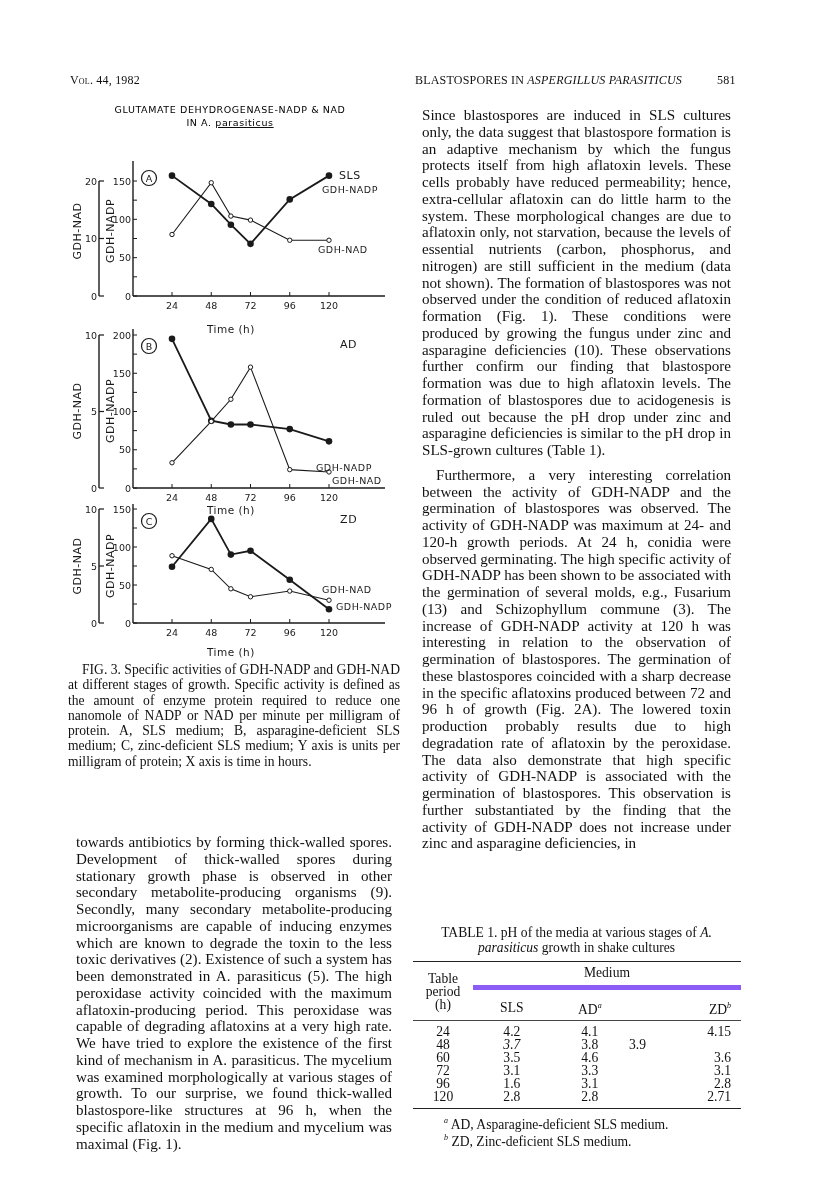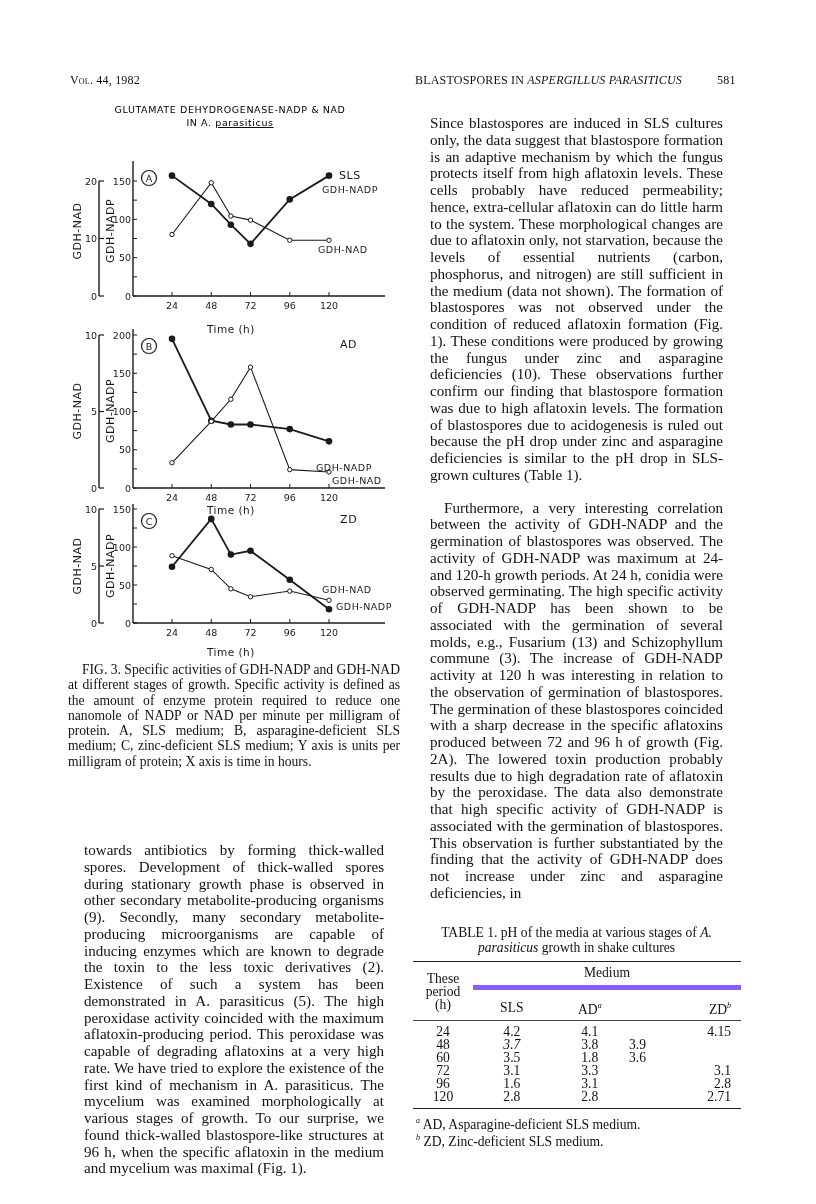--- a/index.html
+++ b/index.html
@@ -8,30 +8,30 @@
   .hdr{position:absolute;top:73px;font-size:12px;letter-spacing:.2px;}
   .hdr-left{left:70px;font-variant:small-caps;}
   .hdr-center{left:415px;}
   .hdr-center i{font-style:italic;}
   .hdr-page{left:717px;}
   .fig{position:absolute;left:60px;top:90px;width:340px;height:570px;}
   .fig svg{position:absolute;left:0;top:0;}
   .ftxt{font-family:"DejaVu Sans","Liberation Sans",sans-serif;}
   .caption{position:absolute;left:68px;top:662px;width:332px;font-size:13.6px;line-height:15.3px;text-align:justify;text-indent:14px;}
   .col{position:absolute;font-size:15.1px;line-height:16.75px;text-align:justify;}
-  .col p{margin:16px;}
+  .col p{margin:8px;}
   .col p.ind{text-indent:14px;}
   .colL{left:68px;top:826px;width:332px;}
   .colR{left:414px;top:99px;width:325px;}
   .tbl-title{position:absolute;left:414px;top:926px;width:325px;text-align:center;font-size:13.6px;line-height:14.5px;}
   table.t1{position:absolute;left:413px;top:961px;width:328px;border-collapse:collapse;font-size:13.6px;line-height:13px;}
   table.t1 td,table.t1 th{padding:0;font-weight:normal;text-align:center;}
   .rule-top{border-top:1.5px solid #222;}
   .rule-bot{border-bottom:1.5px solid #222;}
-  .foot{position:absolute;left:416px;font-size:13.6px;}
+  .foot{position:absolute;left:444px;font-size:13.6px;}
   sup{font-size:8px;font-style:italic;}
 </style>
 </head>
 <body>
 
 <div class="hdr hdr-left">Vol. 44, 1982</div>
 <div class="hdr hdr-center"><span>BLASTOSPORES IN </span><i>ASPERGILLUS PARASITICUS</i></div>
 <div class="hdr hdr-page">581</div>
 
 <div class="fig">
@@ -219,21 +219,21 @@
 </div>
 
 <div class="tbl-title">
   <span>TABLE 1. pH of the media at various stages of </span><i>A.</i><br>
   <i>parasiticus</i><span> growth in shake cultures</span>
 </div>
 <table class="t1">
   <thead>
     <tr class="rule-top">
       <th rowspan="2" style="width:60px;line-height:13px;padding-top:2px;">
-        <span>These</span><br>
+        <span>Table</span><br>
         <span>period</span><br>
         <span>(h)</span>
       </th>
       <th colspan="3" style="padding:4px 0 6px 0;border-bottom:5px solid #8b5cf6;">Medium</th>
     </tr>
     <tr>
       <th style="padding-top:9px;padding-bottom:4px;"><span>SLS</span></th>
       <th style="padding-top:9px;padding-bottom:4px;"><span>AD</span><sup>a</sup></th>
       <th style="padding-top:9px;padding-bottom:4px;text-align:right;padding-right:10px;"><span>ZD</span><sup>b</sup></th>
     </tr>
@@ -250,22 +250,22 @@
       </tr>
       <tr>
         <td style="padding-bottom: 0px;">48</td>
         <td style="padding-bottom: 0px; font-style: italic;">3.7</td>
         <td style="padding-bottom: 0px;">3.8</td>
         <td style="padding-bottom: 0px; text-align: left; padding-right: 10px;">3.9</td>
       </tr>
       <tr>
         <td style="padding-bottom: 0px;">60</td>
         <td style="padding-bottom: 0px;">3.5</td>
-        <td style="padding-bottom: 0px;">1.8</td>
-        <td style="padding-bottom: 0px; text-align: left; padding-right: 10px;">3.6</td>
+        <td style="padding-bottom: 0px;">4.6</td>
+        <td style="padding-bottom: 0px; text-align: right; padding-right: 10px;">3.6</td>
       </tr>
       <tr>
         <td style="padding-bottom: 0px;">72</td>
         <td style="padding-bottom: 0px;">3.1</td>
         <td style="padding-bottom: 0px;">3.3</td>
         <td style="padding-bottom: 0px; text-align: right; padding-right: 10px;">3.1</td>
       </tr>
       <tr>
         <td style="padding-bottom: 0px;">96</td>
         <td style="padding-bottom: 0px;">1.6</td>

